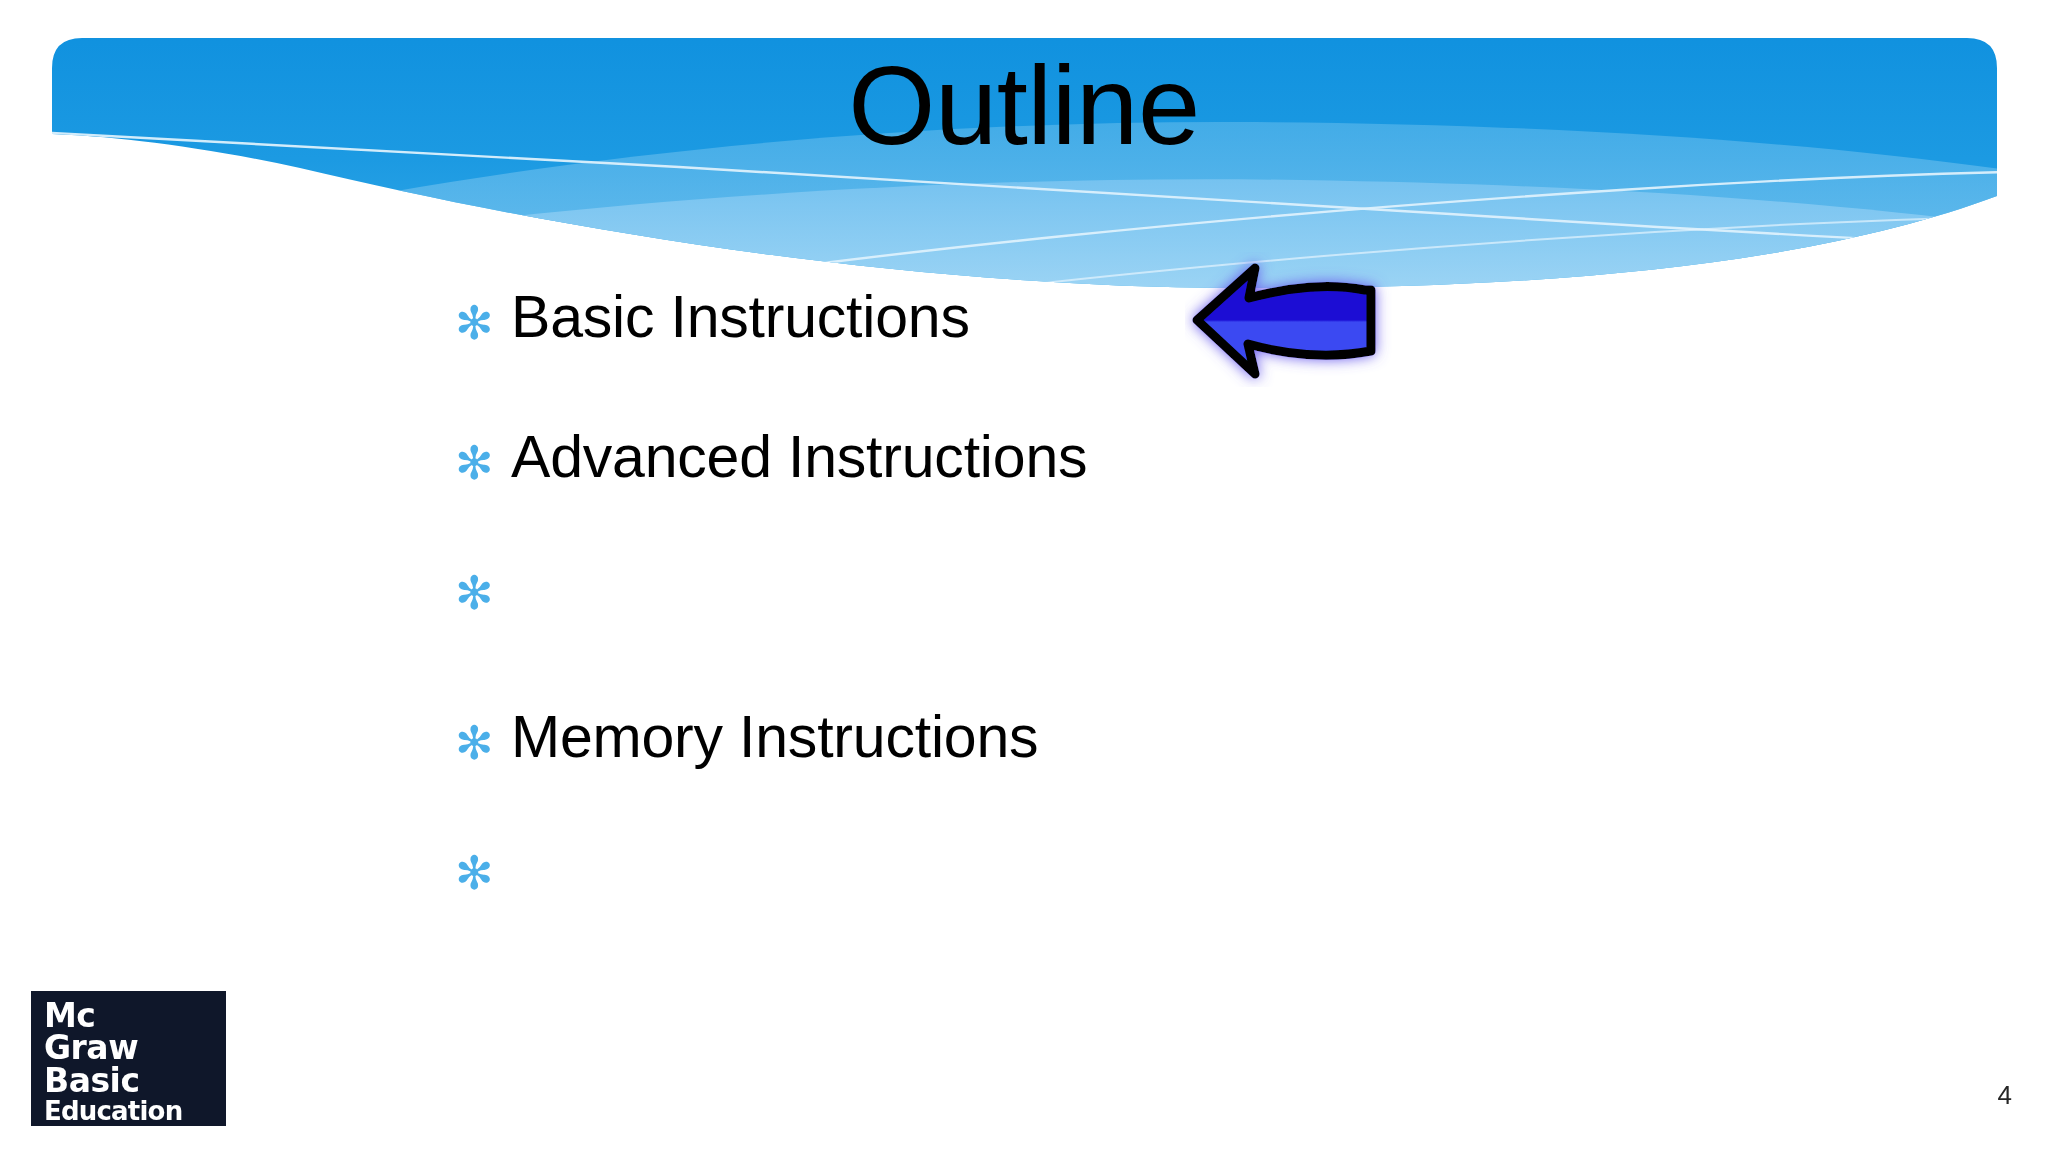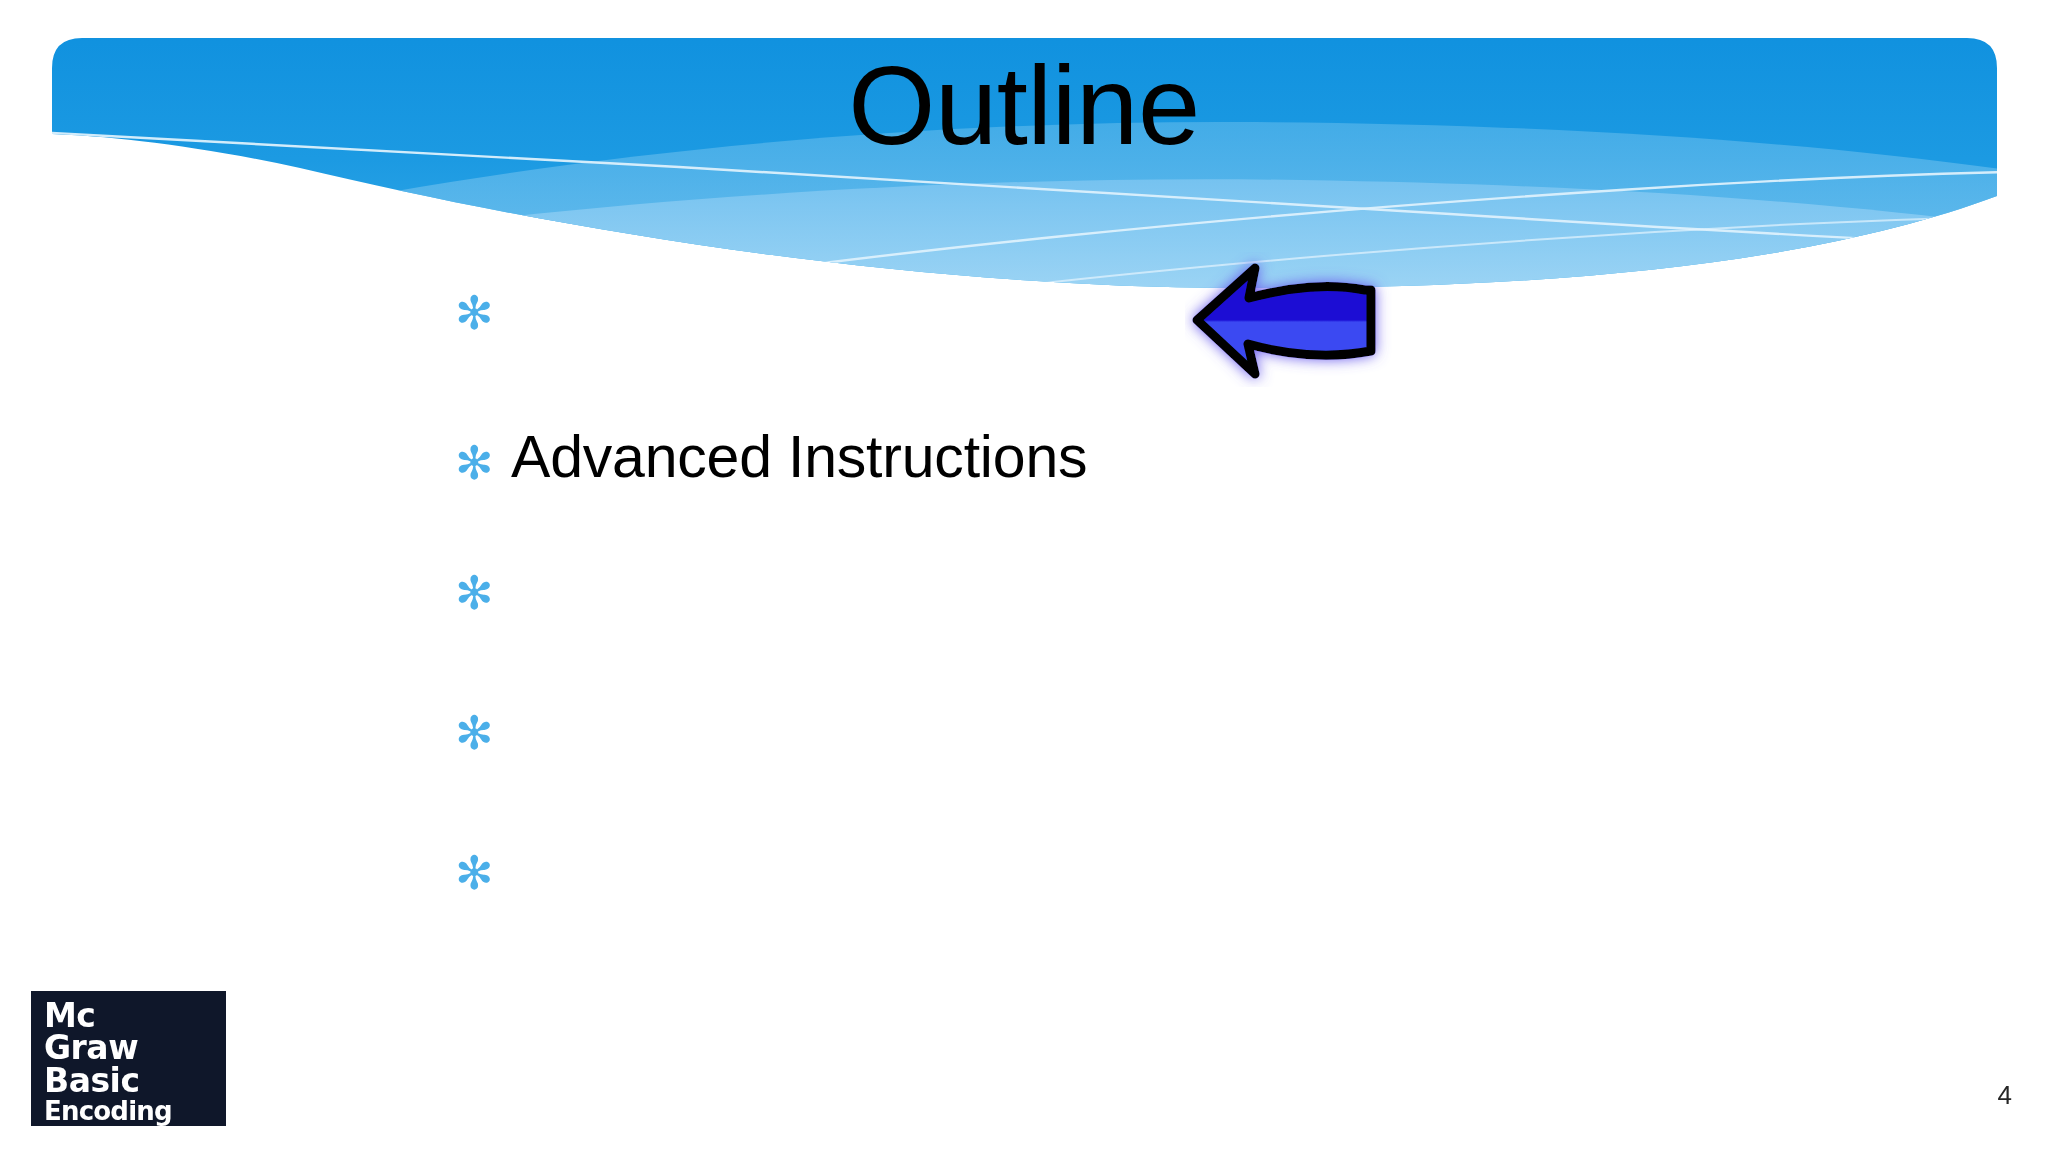--- a/index.html
+++ b/index.html
@@ -183,33 +183,35 @@
       </g>
     </svg>
   </div>
 
   <div class="slide-title">Outline</div>
 
   <div class="bullet-list">
 
     <div class="bullet-item">
       <span class="bullet-marker">✻</span>
+      <span class="bullet-text">Basic Instructions</span>
     </div>
 
     <div class="bullet-item">
       <span class="bullet-marker">✻</span>
       <span class="bullet-text">Advanced Instructions</span>
     </div>
 
     <div class="bullet-item">
       <span class="bullet-marker">✻</span>
     </div>
 
     <div class="bullet-item">
       <span class="bullet-marker">✻</span>
+      <span class="bullet-text">Memory Instructions</span>
     </div>
 
     <div class="bullet-item">
       <span class="bullet-marker">✻</span>
     </div>
 
   </div>
 
   <div class="arrow-callout">
     <svg class="arrow-svg" viewBox="0 0 220 135">
@@ -242,18 +244,18 @@
                  L 70,122
                  Z" fill="url(#arrowGrad)" stroke="#000000" stroke-width="9" stroke-linejoin="round"></path>
       </g>
     </svg>
   </div>
 
   <div class="logo">
     <span class="logo-line logo-mc">Mc</span>
     <span class="logo-line logo-graw">Graw</span>
     <span class="logo-line logo-hill">Basic</span>
-    <span class="logo-line logo-edu">Encoding</span>
+    <span class="logo-line logo-edu">Education</span>
   </div>
 
   <div class="page-number">4</div>
 
 </div>
 
 </body></html>

